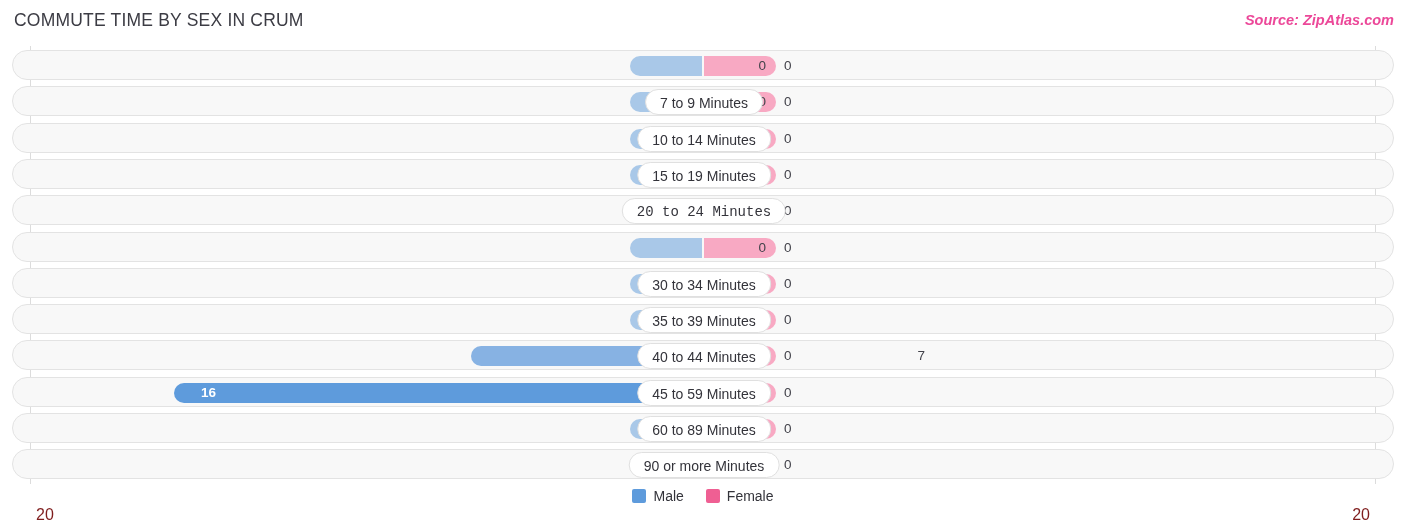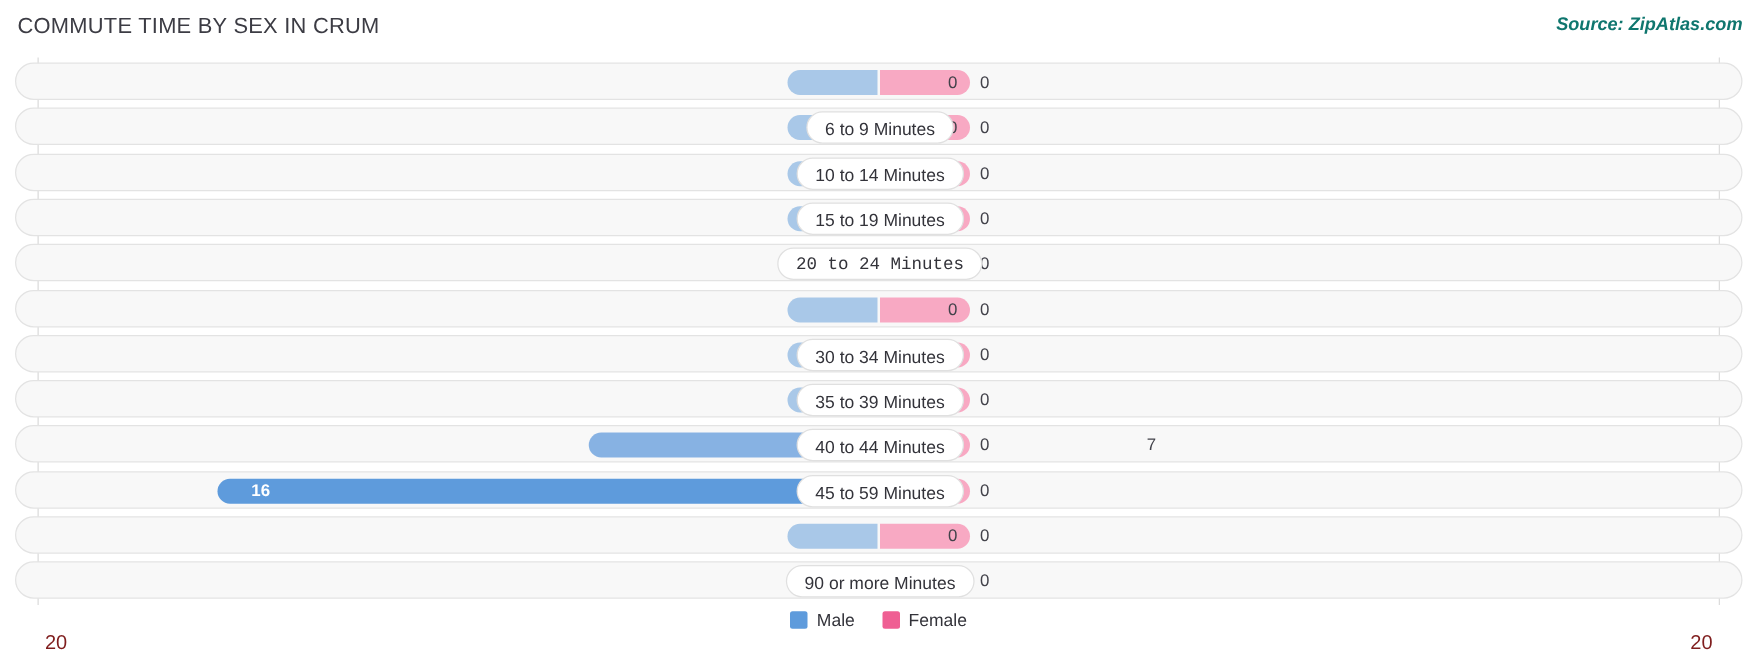--- a/index.html
+++ b/index.html
@@ -33,21 +33,21 @@
     color: #3c3c44;
     white-space: nowrap;
   }
   .chart-source {
     position: absolute;
     right: 12px;
     top: 12px;
     font-size: 14.5px;
     font-style: italic;
     font-weight: bold;
-    color: #0f766e;
+    color: #ec4899;
     white-space: nowrap;
   }
 
   
   .plot {
     position: absolute;
     left: 0;
     top: 46px;
     width: 1406px;
     height: 438px;
@@ -209,21 +209,21 @@
         <div class="val male-val" style="right: 627px;">0</div>
         <div class="val female-val" style="left: 771px;">0</div>
       </div>
     </div>
     <div class="row" style="top: 40.3px;">
       <div class="row-inner">
         <div class="bar male" style="width: 72px;"></div>
         <div class="bar female" style="width: 72px;"></div>
         <div class="val male-val" style="right: 627px;">0</div>
         <div class="val female-val" style="left: 771px;">0</div>
-        <div class="pill" style="left: 691px;">6 to 9 Minutes</div>
+        <div class="pill" style="left: 691px;">7 to 9 Minutes</div>
       </div>
     </div>
     <div class="row" style="top: 76.6px;">
       <div class="row-inner">
         <div class="bar male" style="width: 72px;"></div>
         <div class="bar female" style="width: 72px;"></div>
         <div class="val male-val" style="right: 627px;">0</div>
         <div class="val female-val" style="left: 771px;">0</div>
         <div class="pill" style="left: 691px;">10 to 14 Minutes</div>
       </div>
@@ -289,20 +289,21 @@
         <div class="val female-val" style="left: 771px;">0</div>
         <div class="pill" style="left: 691px;">45 to 59 Minutes</div>
       </div>
     </div>
     <div class="row" style="top: 367px;">
       <div class="row-inner">
         <div class="bar male" style="width: 72px;"></div>
         <div class="bar female" style="width: 72px;"></div>
         <div class="val male-val" style="right: 627px;">0</div>
         <div class="val female-val" style="left: 771px;">0</div>
+        <div class="pill" style="left: 691px;">60 to 89 Minutes</div>
       </div>
     </div>
     <div class="row" style="top: 403.3px;">
       <div class="row-inner">
         <div class="bar male" style="width: 72px;"></div>
         <div class="bar female" style="width: 72px;"></div>
         <div class="val male-val" style="right: 627px;">0</div>
         <div class="val female-val" style="left: 771px;">0</div>
         <div class="pill" style="left: 691px;">90 or more Minutes</div>
       </div>

